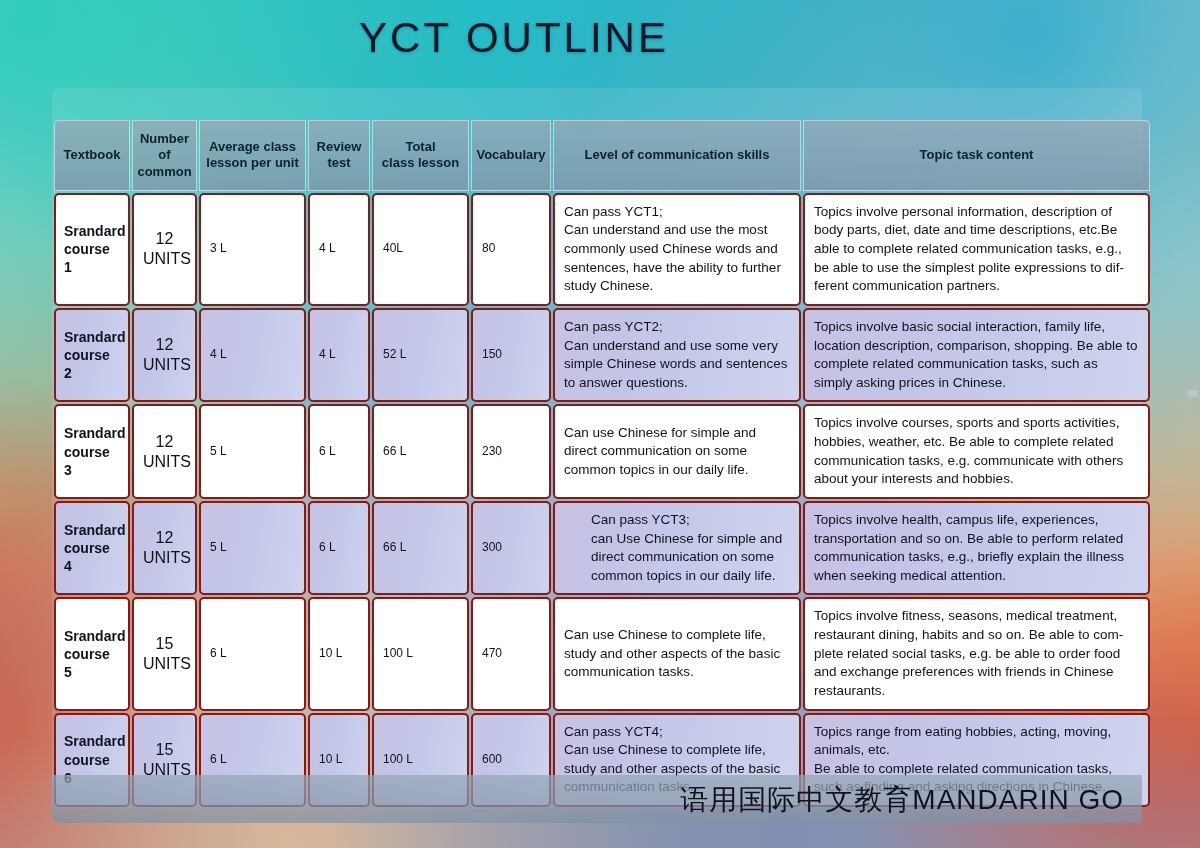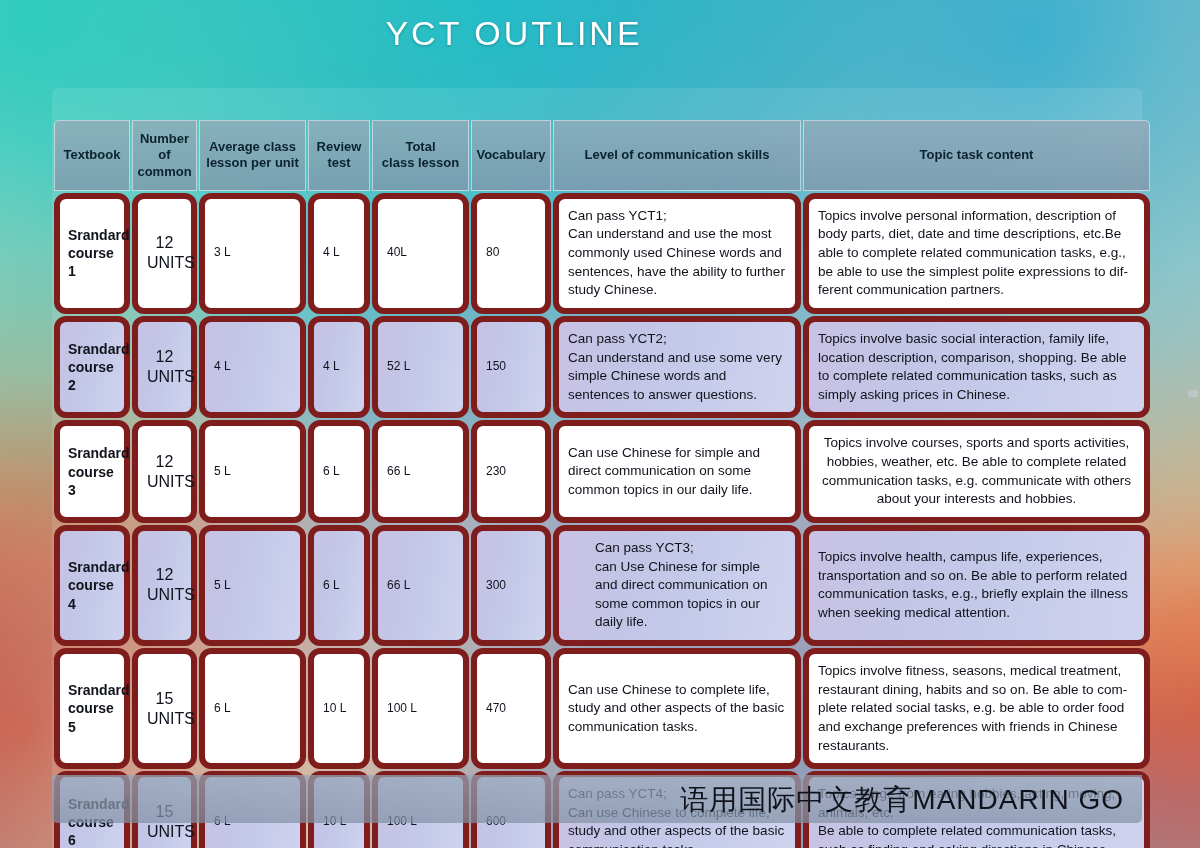--- a/index.html
+++ b/index.html
@@ -38,22 +38,22 @@
     background: linear-gradient(115deg, rgba(255,255,255,0.10) 0%, rgba(255,255,255,0.0) 40%, rgba(255,255,255,0.12) 75%, rgba(255,255,255,0.0) 100%);
   }
 
   
   #title {
     position: absolute;
     top: 14px;
     left: 0;
     width: 1028px;
     text-align: center;
-    color: #ffffff;
-    font-size: 34px;
+    color: #0f172a;
+    font-size: 42px;
     letter-spacing: 3px;
     font-weight: 400;
     text-shadow: 0 1px 3px rgba(0,0,0,0.25);
   }
 
   
   #panel {
     position: absolute;
     left: 52px;
     top: 88px;
@@ -75,22 +75,22 @@
     font-weight: bold;
     text-align: center;
     padding: 10px 4px;
     border: 1px solid rgba(255,255,255,0.5);
     line-height: 1.25;
   }
   thead th:first-child { border-radius: 5px 0 0 0; }
   thead th:last-child  { border-radius: 0 5px 0 0; }
 
   tbody td {
-    border: 6px solid #7f1d1d;
-    border-radius: 12px;
+    border: 2px solid #7f1d1d;
+    border-radius: 5px;
     vertical-align: middle;
     padding: 8px 9px;
     font-size: 14.5px;
     color: #10131c;
     line-height: 1.32;
     background: #ffffff;
   }
   tr.tint td {
     background: linear-gradient(100deg, #c8c2e4 0%, #c3c5e6 30%, #c6cbea 60%, #cfd3ee 100%);
   }
@@ -204,21 +204,21 @@
           <td class="topic" style="white-space: pre-line;">Topics involve basic social interaction, family life, location description, comparison, shopping. Be able to complete related communication tasks, such as simply asking prices in Chinese.</td>
         </tr>
         <tr class="plain">
           <td class="book"><span>Srandard</span><br><span>course 3</span></td>
           <td class="units"><span>12</span><br><span>UNITS</span></td>
           <td class="num">5 L</td>
           <td class="num">6 L</td>
           <td class="num">66 L</td>
           <td class="num">230</td>
           <td class="skills" style="white-space: pre-line;">Can use Chinese for simple and direct communication on some common topics in our daily life.</td>
-          <td class="topic" style="white-space: pre-line; text-align: center;">Topics involve courses, sports and sports activities, hobbies, weather, etc. Be able to complete related communication tasks, e.g. communicate with others about your interests and hobbies.</td>
+          <td class="topic" style="white-space: pre-line;">Topics involve courses, sports and sports activities, hobbies, weather, etc. Be able to complete related communication tasks, e.g. communicate with others about your interests and hobbies.</td>
         </tr>
         <tr class="tint">
           <td class="book"><span>Srandard</span><br><span>course 4</span></td>
           <td class="units"><span>12</span><br><span>UNITS</span></td>
           <td class="num">5 L</td>
           <td class="num">6 L</td>
           <td class="num">66 L</td>
           <td class="num">300</td>
           <td class="skills" style="white-space: pre-line; padding-left: 36px;">Can pass YCT3;
 can Use Chinese for simple and direct communication on some common topics in our daily life.</td>

